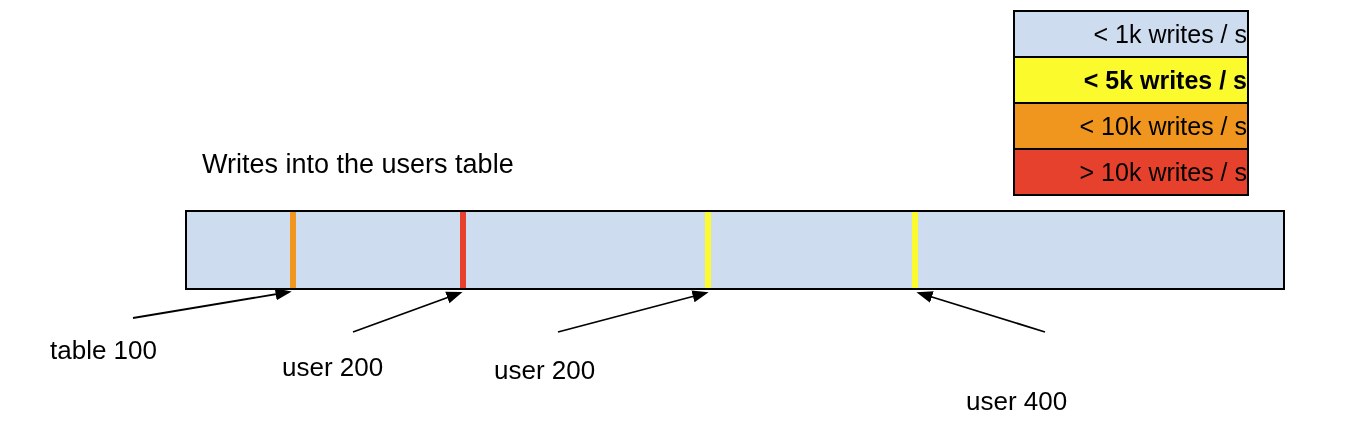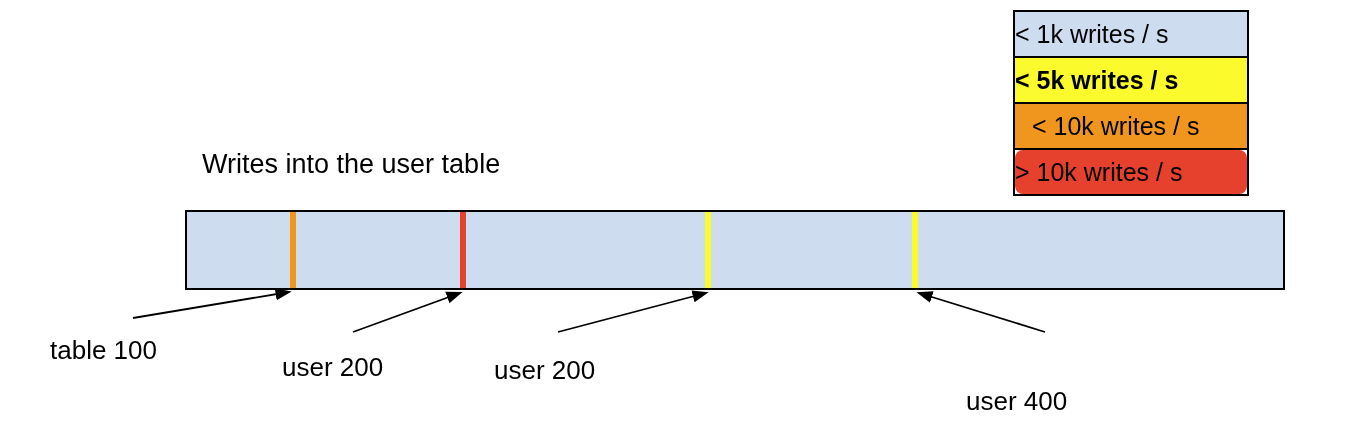--- a/index.html
+++ b/index.html
@@ -61,34 +61,34 @@
   .legend {
     position: absolute;
     left: 1013px;
     top: 10px;
     width: 232px;
     border: 2px solid #000000;
   }
   .legend-row {
     height: 44px;
     line-height: 44px;
-    text-align: left;
+    text-align: right;
     font-size: 25px;
     color: #000000;
     border-bottom: 2px solid #000000;
     white-space: nowrap;
   }
   .legend-row:last-child { border-bottom: none; }
 </style>
 </head>
 <body>
 
 <div class="canvas">
 
-  <div class="title">Writes into the user table</div>
+  <div class="title">Writes into the users table</div>
 
   <div class="bar" style="background: rgb(206, 220, 240);"></div>
 
   <div class="marker m1" style="background: rgb(240, 150, 30);"></div>
   <div class="marker m2" style="background: rgb(230, 65, 45);"></div>
   <div class="marker m3" style="background: rgb(250, 250, 45);"></div>
   <div class="marker m4" style="background: rgb(250, 250, 45);"></div>
 
   <svg class="arrows" viewBox="0 0 1350 422" xmlns="http://www.w3.org/2000/svg">
     <defs>
@@ -104,16 +104,16 @@
 
   <div class="user-label u1">table 100</div>
   <div class="user-label u2">user 200</div>
   <div class="user-label u3">user 200</div>
   <div class="user-label u4">user 400</div>
 
   <div class="legend">
     <div class="legend-row" style="background: rgb(206, 220, 240);">&lt; 1k writes / s</div>
     <div class="legend-row" style="background: rgb(250, 250, 45); font-weight: bold;">&lt; 5k writes / s</div>
     <div class="legend-row" style="background: rgb(240, 150, 30); padding-left: 17px;">&lt; 10k writes / s</div>
-    <div class="legend-row" style="background: rgb(230, 65, 45); border-radius: 8px;">&gt; 10k writes / s</div>
+    <div class="legend-row" style="background: rgb(230, 65, 45);">&gt; 10k writes / s</div>
   </div>
 
 </div>
 
 </body></html>

